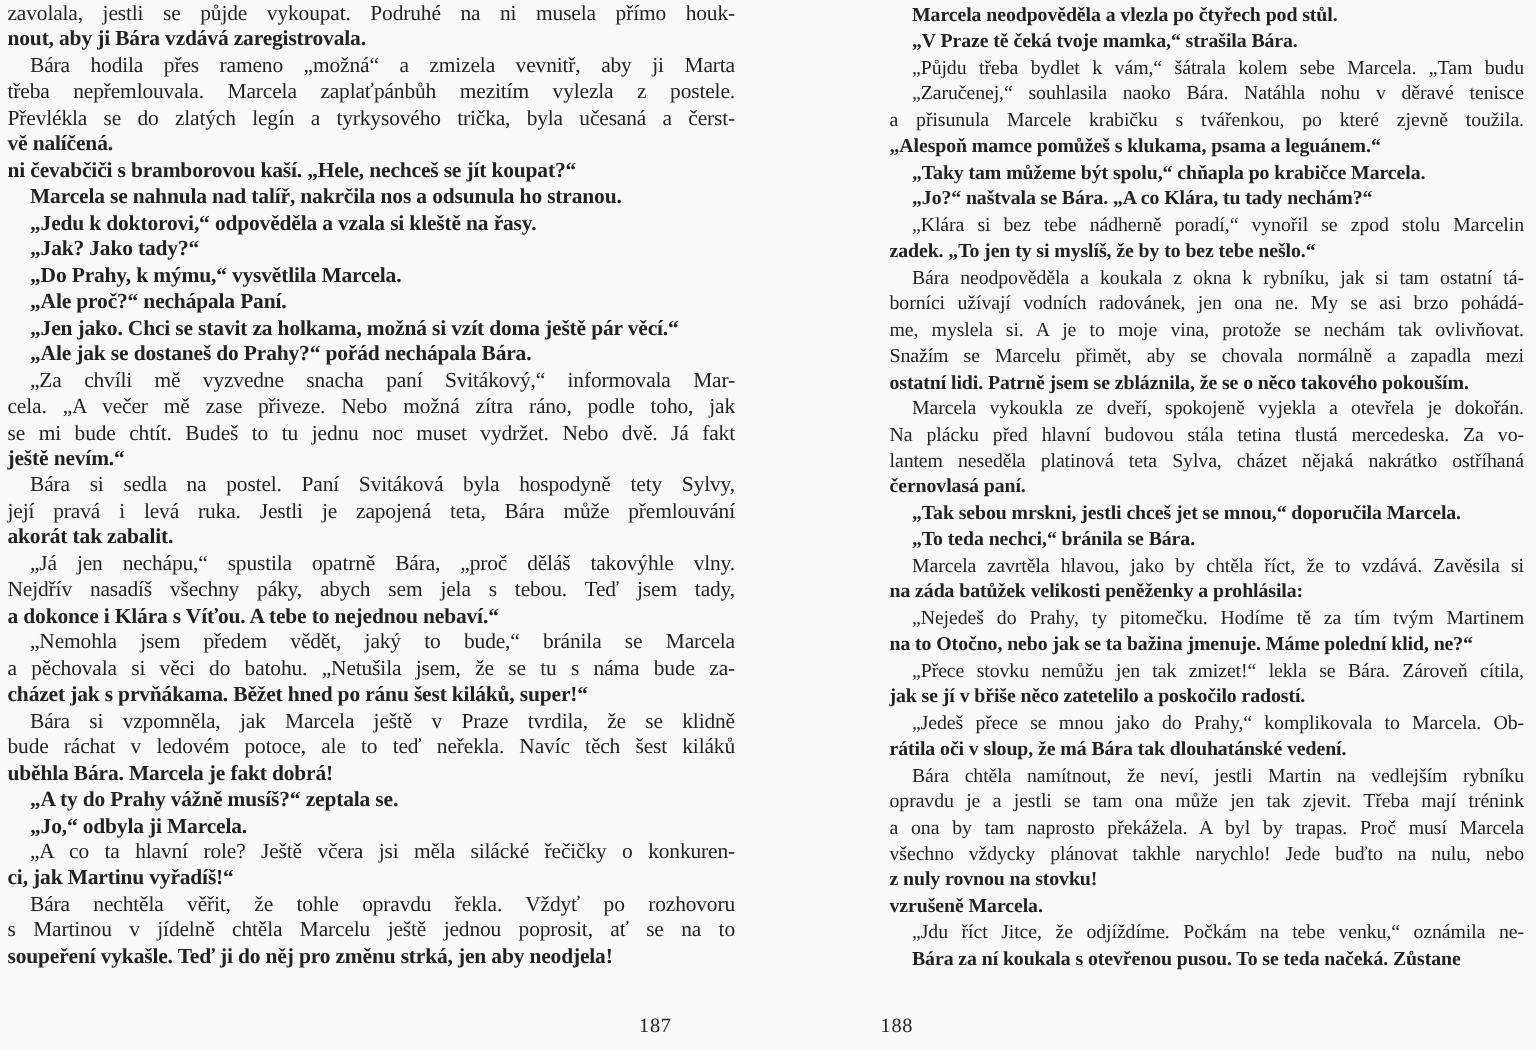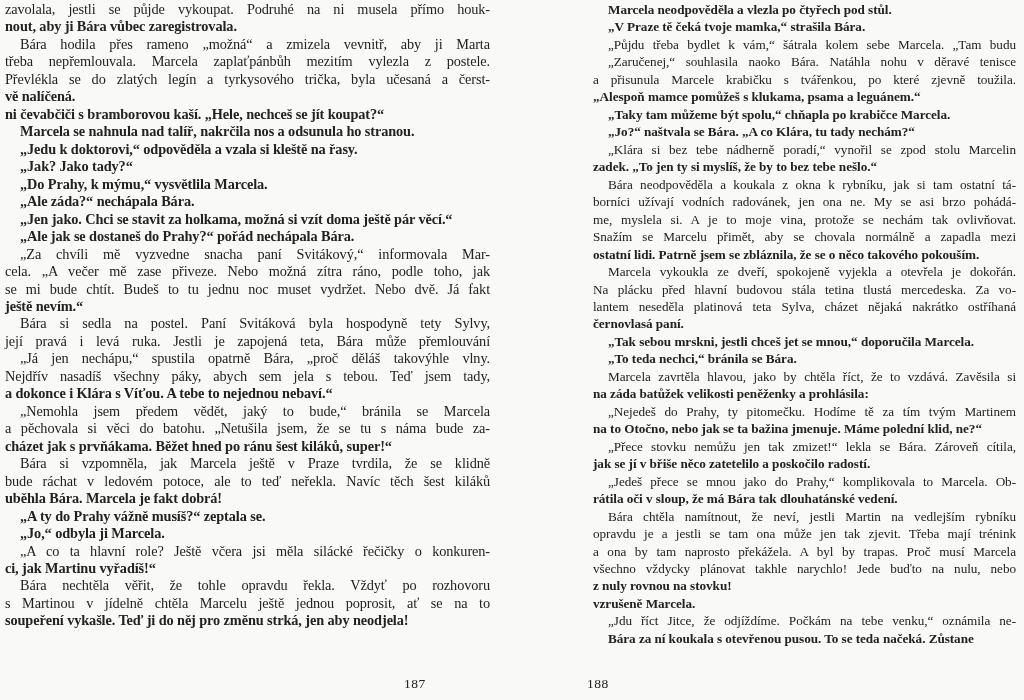--- a/index.html
+++ b/index.html
@@ -48,48 +48,49 @@
   .ln.in {
     text-indent: 15px;
   }
   .folio {
     position: absolute;
     top: 676px;
     font-size: 13.5px;
     letter-spacing: 0.5px;
     color: var(--ink, #242220);
   }
-  #folio-left  { left: 404px; }
+  #folio-left  { left: 426px; }
   #folio-right { left: 587px; }
 </style>
 </head>
 <body>
 
 <div id="stage" style="--page-bg: #f9f9f7; --ink: #242220;">
   <div id="page-left" class="page">
       <div class="ln">zavolala, jestli se půjde vykoupat. Podruhé na ni musela přímo houk-</div>
-      <div class="ln end">nout, aby ji Bára vůbec zaregistrovala.</div>
+      <div class="ln end">nout, aby ji Bára vzdává zaregistrovala.</div>
       <div class="ln in">Bára hodila přes rameno „možná“ a zmizela vevnitř, aby ji Marta</div>
       <div class="ln">třeba nepřemlouvala. Marcela zaplaťpánbůh mezitím vylezla z postele.</div>
       <div class="ln">Převlékla se do zlatých legín a tyrkysového trička, byla učesaná a čerst-</div>
       <div class="ln end">vě nalíčená.</div>
       <div class="ln end">ni čevabčiči s bramborovou kaší. „Hele, nechceš se jít koupat?“</div>
       <div class="ln in end">Marcela se nahnula nad talíř, nakrčila nos a odsunula ho stranou.</div>
       <div class="ln in end">„Jedu k doktorovi,“ odpověděla a vzala si kleště na řasy.</div>
       <div class="ln in end">„Jak? Jako tady?“</div>
       <div class="ln in end">„Do Prahy, k mýmu,“ vysvětlila Marcela.</div>
-      <div class="ln in end">„Ale záda?“ nechápala Bára.</div>
+      <div class="ln in end">„Ale proč?“ nechápala Paní.</div>
       <div class="ln in end">„Jen jako. Chci se stavit za holkama, možná si vzít doma ještě pár věcí.“</div>
       <div class="ln in end">„Ale jak se dostaneš do Prahy?“ pořád nechápala Bára.</div>
       <div class="ln in">„Za chvíli mě vyzvedne snacha paní Svitákový,“ informovala Mar-</div>
       <div class="ln">cela. „A večer mě zase přiveze. Nebo možná zítra ráno, podle toho, jak</div>
       <div class="ln">se mi bude chtít. Budeš to tu jednu noc muset vydržet. Nebo dvě. Já fakt</div>
       <div class="ln end">ještě nevím.“</div>
       <div class="ln in">Bára si sedla na postel. Paní Svitáková byla hospodyně tety Sylvy,</div>
       <div class="ln">její pravá i levá ruka. Jestli je zapojená teta, Bára může přemlouvání</div>
+      <div class="ln end">akorát tak zabalit.</div>
       <div class="ln in">„Já jen nechápu,“ spustila opatrně Bára, „proč děláš takovýhle vlny.</div>
       <div class="ln">Nejdřív nasadíš všechny páky, abych sem jela s tebou. Teď jsem tady,</div>
       <div class="ln end">a dokonce i Klára s Víťou. A tebe to nejednou nebaví.“</div>
       <div class="ln in">„Nemohla jsem předem vědět, jaký to bude,“ bránila se Marcela</div>
       <div class="ln">a pěchovala si věci do batohu. „Netušila jsem, že se tu s náma bude za-</div>
       <div class="ln end">cházet jak s prvňákama. Běžet hned po ránu šest kiláků, super!“</div>
       <div class="ln in">Bára si vzpomněla, jak Marcela ještě v Praze tvrdila, že se klidně</div>
       <div class="ln">bude ráchat v ledovém potoce, ale to teď neřekla. Navíc těch šest kiláků</div>
       <div class="ln end">uběhla Bára. Marcela je fakt dobrá!</div>
       <div class="ln in end">„A ty do Prahy vážně musíš?“ zeptala se.</div>

